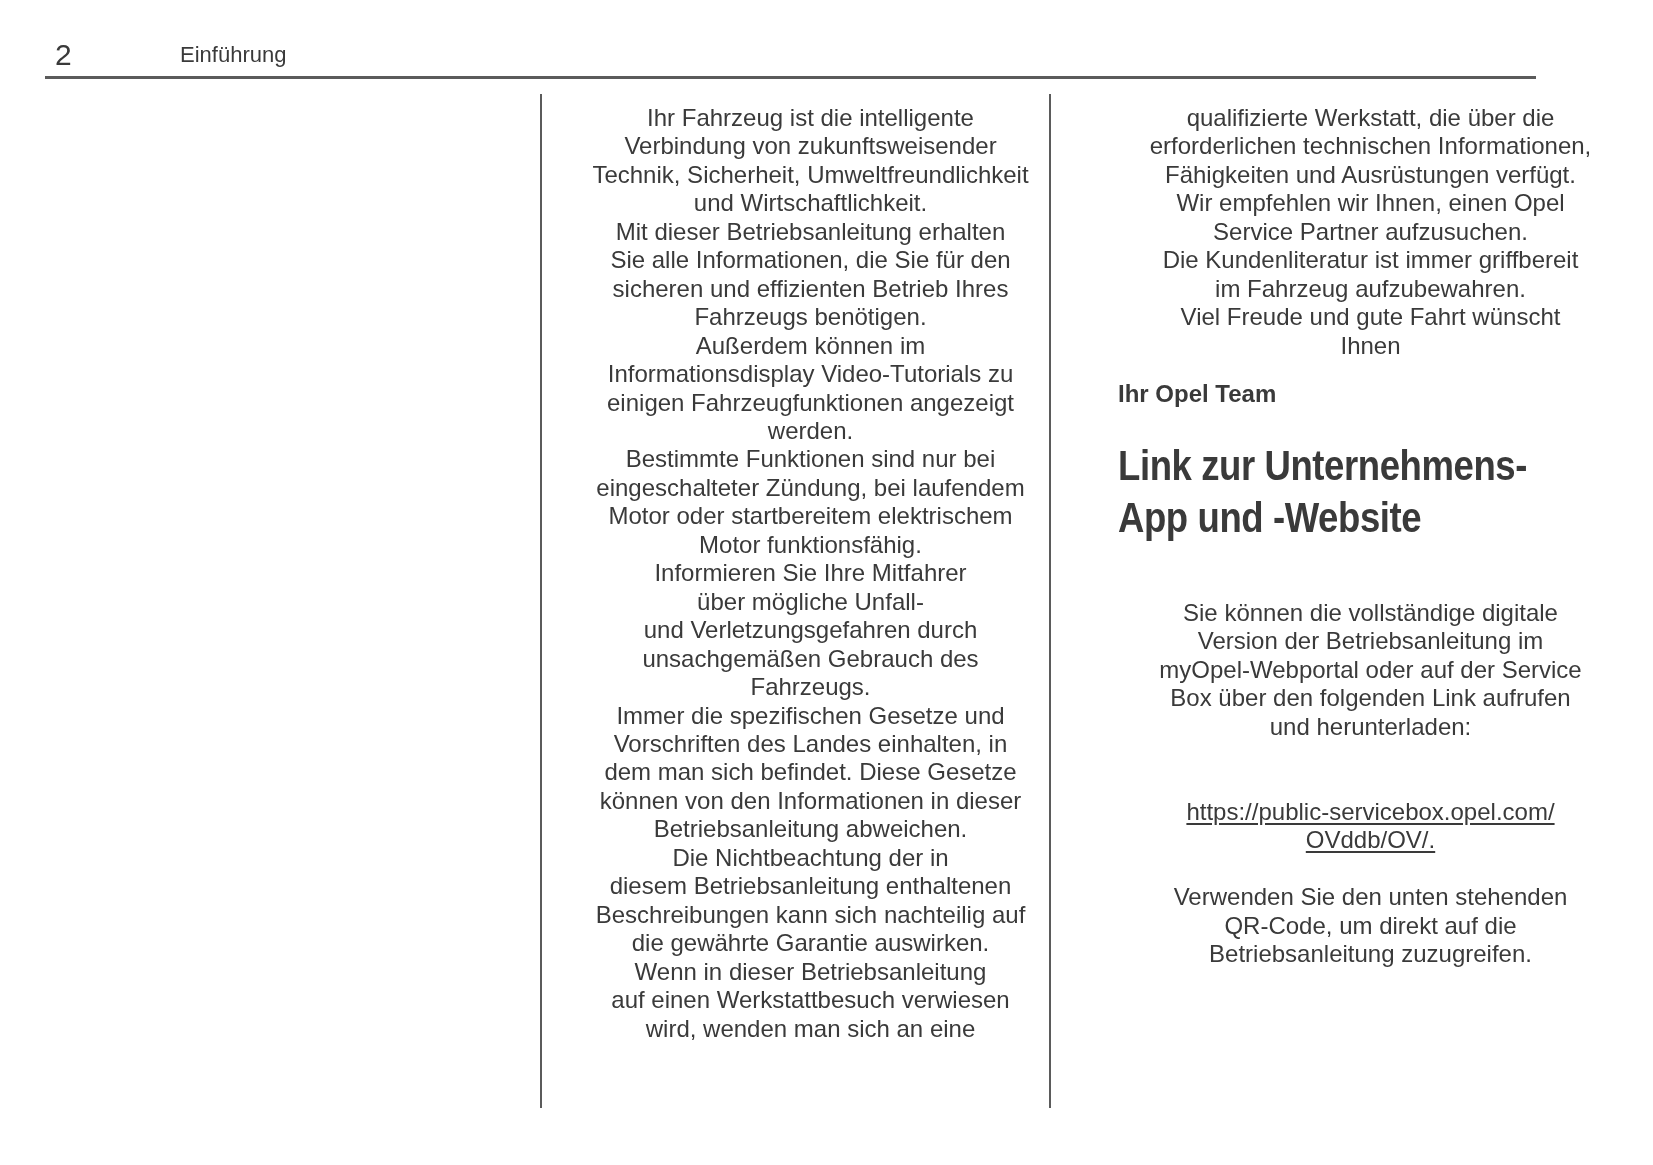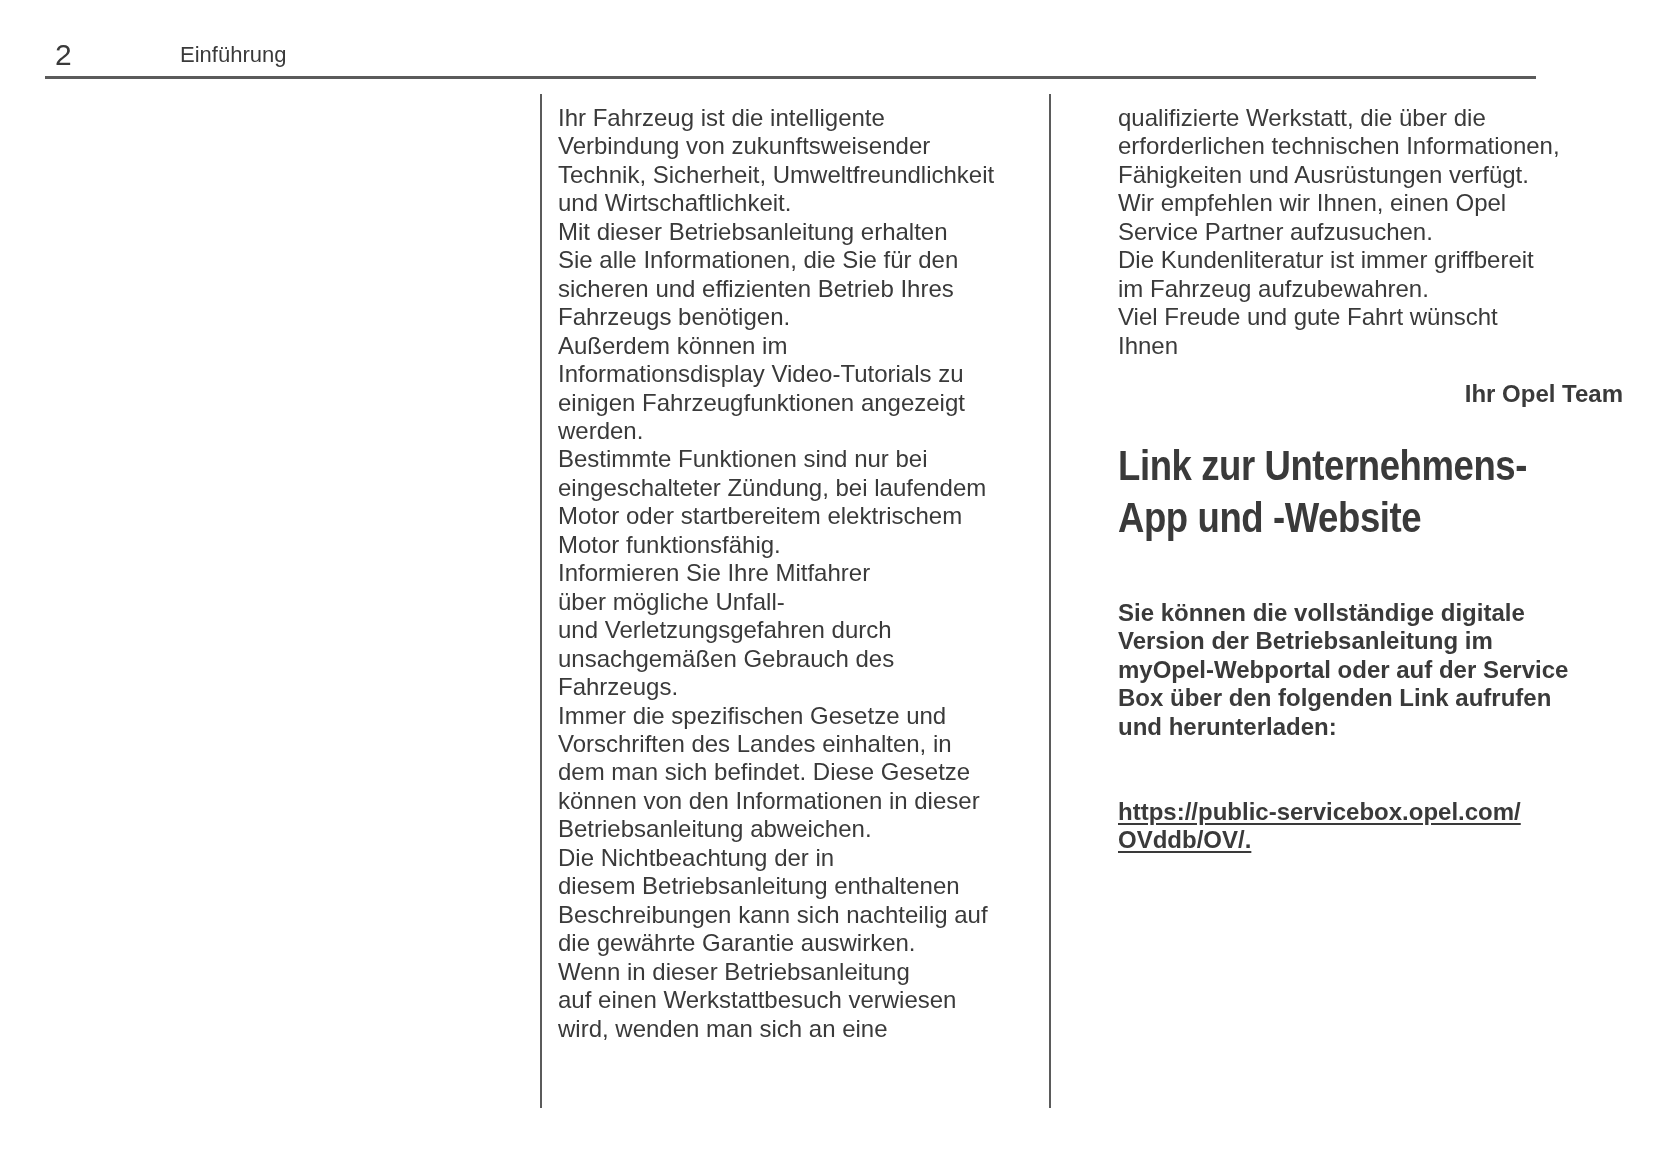--- a/index.html
+++ b/index.html
@@ -22,45 +22,45 @@
   
   .vrule { top: 94px; width: 2px; height: 1014px; background: #5b5b5b; }
   .vrule.v1 { left: 540px; }
   .vrule.v2 { left: 1049px; }
 
   
   .body-text {
     font-size: 24px;
     line-height: 28.45px;
     white-space: pre-line;
+    text-align: center;
   }
   .middle-col { left: 558px;  top: 104px; width: 505px; }
   .right-col  { left: 1118px; top: 104px; width: 505px; }
 
   .signature {
     font-weight: bold;
     font-size: 24px;
     line-height: 28.45px;
     margin-top: 20px;
     white-space: pre-line;
-    text-align: right;
   }
   .section-heading {
     margin-top: 30px;
     font-size: 43px;
     line-height: 52px;
     font-weight: bold;
     letter-spacing: -0.5px;
     white-space: pre-line;
     transform: scaleX(0.85);
     transform-origin: 0 0;
     color: #3a3a3a;
     width: 594px; 
   }
-  .link-para { margin-top: 28px; font-weight: bold; }
+  .link-para { margin-top: 28px; }
   .link-para > * { display: block; }
   .servicebox-link {
     color: inherit;
     text-decoration: underline;
     text-underline-offset: 3px;
     white-space: pre-line;
     cursor: pointer;
     margin-top: 28px;
   }
 </style>
@@ -129,15 +129,18 @@
 App und -Website</h2>
 
   <div class="body-text link-para">
     <div>Sie können die vollständige digitale
 Version der Betriebsanleitung im
 myOpel-Webportal oder auf der Service
 Box über den folgenden Link aufrufen
 und herunterladen:</div>
     <a class="servicebox-link">https://public-servicebox.opel.com/
 OVddb/OV/.</a>
+    <div>Verwenden Sie den unten stehenden
+QR-Code, um direkt auf die
+Betriebsanleitung zuzugreifen.</div>
   </div>
 
 </div>
 
 </body></html>

